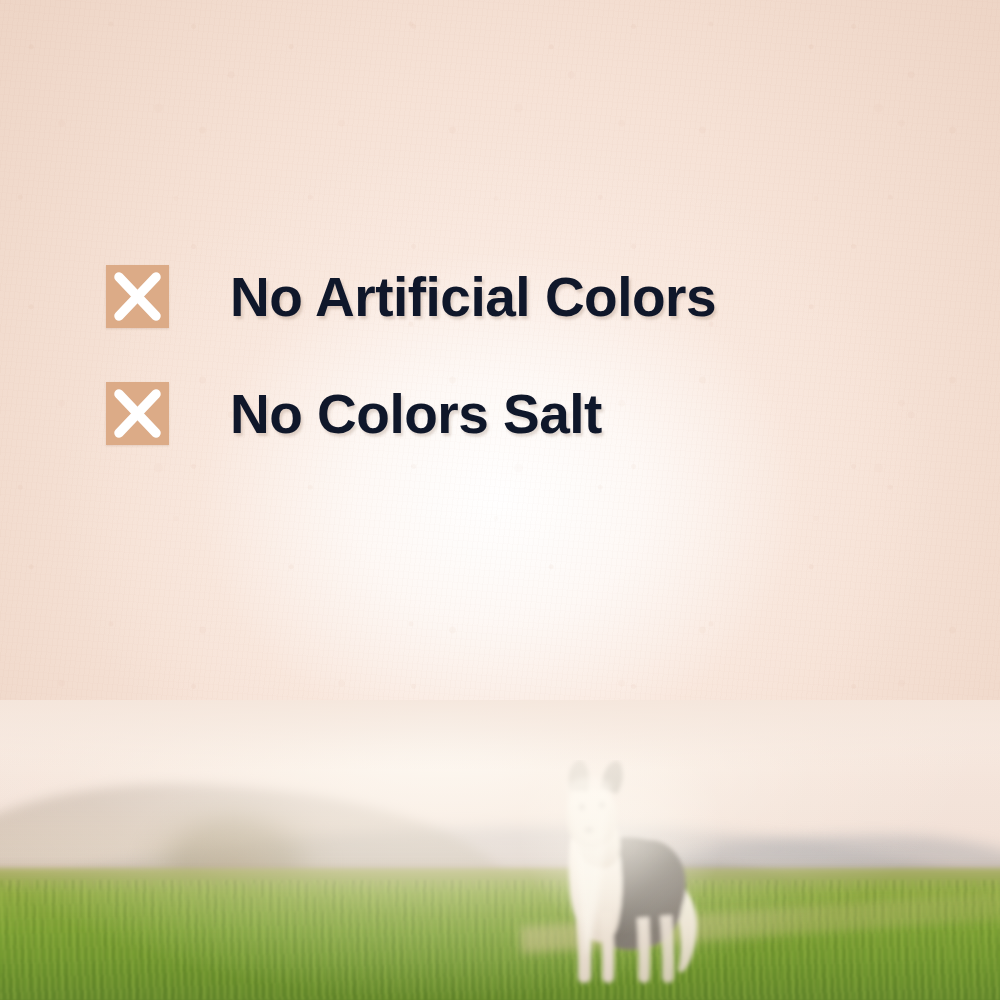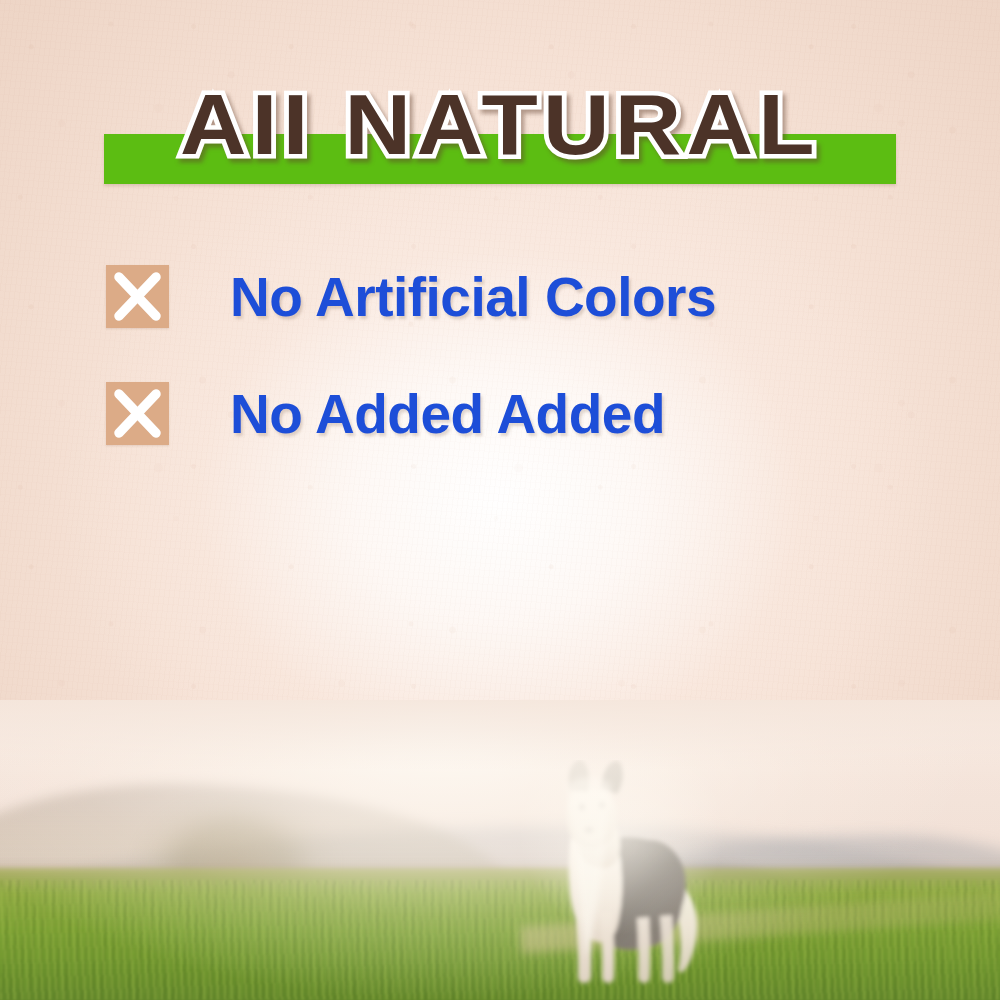--- a/index.html
+++ b/index.html
@@ -121,21 +121,21 @@
     height: 63px;
   }
   .feature-label {
     position: absolute;
     left: 124px;
     top: -4px;
     font-family: "Liberation Sans", sans-serif;
     font-weight: 700;
     font-size: 55px;
     line-height: 72px;
-    color: #1d4ed8;
+    color: #0f172a;
     letter-spacing: -0.5px;
     text-shadow: 2px 3px 3px rgba(120,85,65,0.22);
     white-space: nowrap;
   }
 
   
   .photo {
     position: absolute;
     left: 0;
     bottom: 0;
@@ -403,24 +403,20 @@
           <path d="M40 24 q22 -14 44 0 q-4 44 -8 80 q-6 48 -16 94 q-8 -52 -12 -98 q-4 -46 -8 -76 z" fill="#fffdf6"></path>
         </g>
       </svg>
     </div>
     <div class="dog-glow"></div>
 
     <div class="photo-haze"></div>
     <div class="photo-blend"></div>
   </div>
 
-  <div class="headline-zone">
-    <div class="green-band"></div>
-    <div class="headline-text">AII NATURAL</div>
-  </div>
 
   <div class="feature-list">
 
     <div class="feature-row">
       <div class="x-box">
         <svg viewBox="0 0 63 63" xmlns="http://www.w3.org/2000/svg">
           <g stroke="#ffffff" stroke-width="9.5" stroke-linecap="round">
             <line x1="13" y1="12" x2="50" y2="51"></line>
             <line x1="50" y1="12" x2="13" y2="51"></line>
           </g>
@@ -433,18 +429,18 @@
 
     <div class="feature-row">
       <div class="x-box">
         <svg viewBox="0 0 63 63" xmlns="http://www.w3.org/2000/svg">
           <g stroke="#ffffff" stroke-width="9.5" stroke-linecap="round">
             <line x1="13" y1="12" x2="50" y2="51"></line>
             <line x1="50" y1="12" x2="13" y2="51"></line>
           </g>
         </svg>
       </div>
-      <div class="feature-label">No Added Added</div>
+      <div class="feature-label">No Colors Salt</div>
     </div>
 
   </div>
 
 </div>
 
 </body></html>

